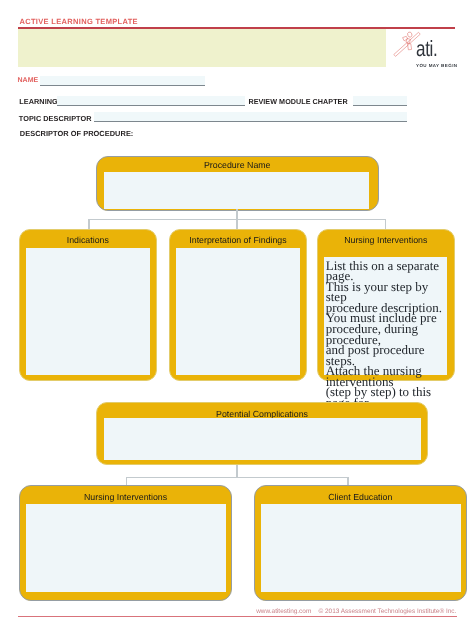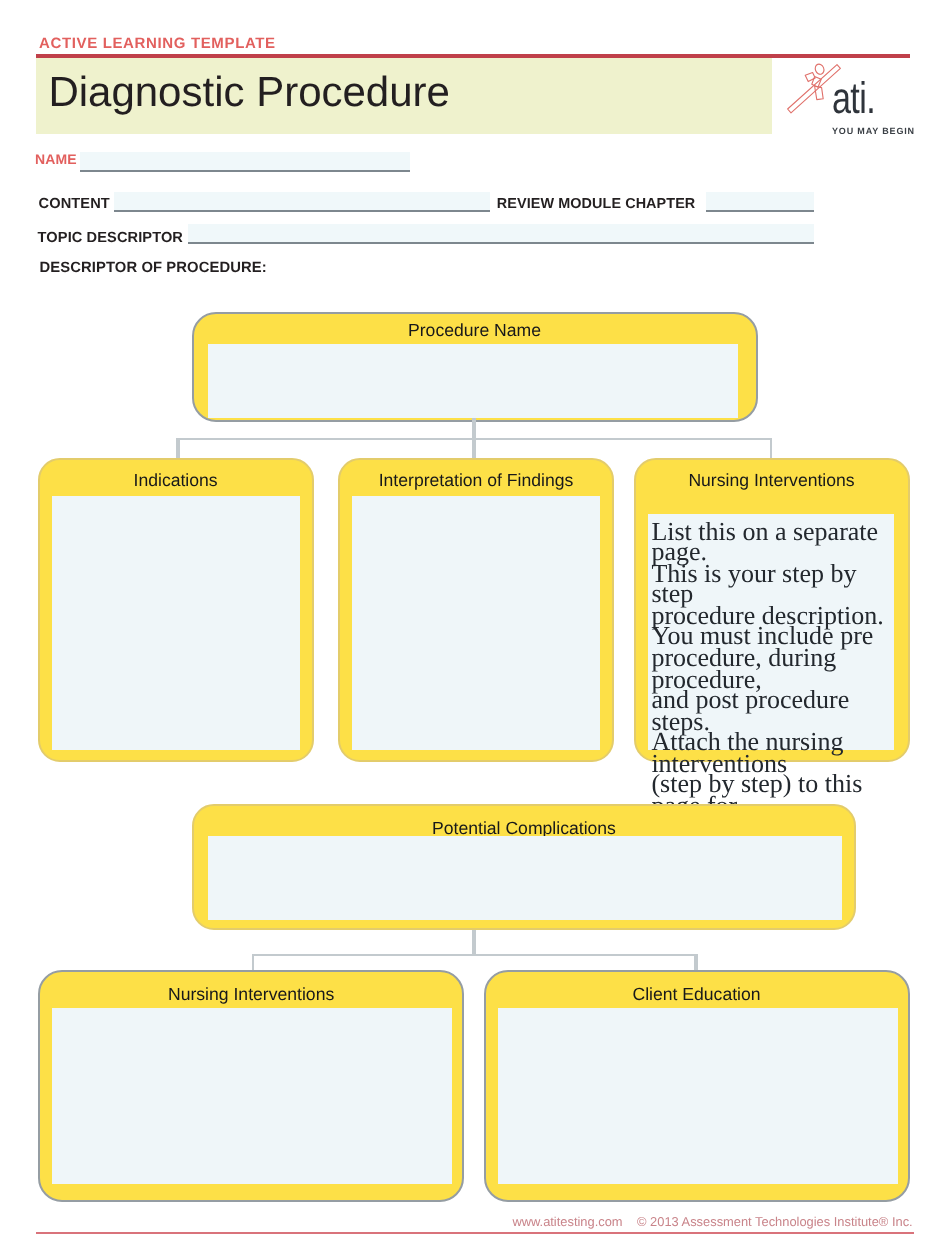--- a/index.html
+++ b/index.html
@@ -21,21 +21,21 @@
            color:#3a3f45;font-weight:700;white-space:nowrap;}
 
   
   .lab{position:absolute;font-weight:700;color:#231f20;white-space:nowrap;}
   .lab.red{color:#e2605e;}
   .fld{position:absolute;background:#f0f8fa;box-sizing:border-box;border:none;
        border-bottom:1.25px solid #7d878e;padding:0 2px;font-size:7px;color:#231f20;
        font-family:"Liberation Sans",sans-serif;outline:none;}
 
   
-  .box{position:absolute;box-sizing:border-box;border-radius:11px;background:#fde047;}
+  .box{position:absolute;box-sizing:border-box;border-radius:11px;background:#eab308;}
   .box.y{border:1.05px solid #e3cc6b;}
   .box.g{border:1.15px solid #959da3;border-radius:12px;}
   .hd{position:absolute;left:4px;right:4px;text-align:center;font-size:8.8px;
       color:#17181a;line-height:10.4px;}
   .inner{position:absolute;background:#eff6f9;box-sizing:border-box;}
   .bodytext{position:absolute;font-family:"Liberation Serif",serif;font-size:13px;
             line-height:10.56px;color:#23282e;white-space:pre-line;}
 
   .conn{position:absolute;background:#c3cace;}
 
@@ -45,21 +45,20 @@
         white-space:nowrap;}
 </style>
 </head>
 <body>
 
 <div class="page">
 
   <div class="eyebrow">ACTIVE LEARNING TEMPLATE</div>
   <div class="redrule"></div>
   <div class="titleband"></div>
-  <div class="titletext">Diagnostic Procedure</div>
 
   <div class="logo">
     <svg width="62" height="33" viewBox="0 0 62 33">
       <g fill="none" stroke="#e0706a" stroke-width="0.55" stroke-linejoin="round" transform="translate(0,1)">
         <path d="M0.8 23.5 L25.5 1.3 L27.2 3.2 L2.5 25.4 Z"></path>
         <ellipse cx="16.8" cy="3.6" rx="2.1" ry="2.6" transform="rotate(-22 16.8 3.6)"></ellipse>
         <path d="M9.6 6.6 L13.3 5.3 L14.6 8.0 L11.1 9.8 Z"></path>
         <path d="M14.3 7.3 L17.6 8.6 L16.0 12.6 L12.9 11.1 Z"></path>
         <path d="M14.3 12.0 L17.8 12.8 L18.6 18.4 L15.4 18.8 Z"></path>
       </g>
@@ -68,21 +67,21 @@
   <div class="wordmark">
     <svg width="30" height="24" viewBox="0 0 30 24">
       <text x="0" y="18.3" font-family="Liberation Sans, sans-serif" font-size="22" fill="#2f343b" letter-spacing="-0.4" transform="scale(0.775,1)">ati.</text>
     </svg>
   </div>
   <div class="tagline">YOU MAY BEGIN</div>
 
   <div class="lab red" style="left:17.5px;top:77.3px;font-size:7px;letter-spacing:.05px;">NAME</div>
   <input class="fld" style="left: 40px; top: 75.7px; width: 165px; height: 10px;" value="">
 
-  <div class="lab" style="left:19.3px;top:97.3px;font-size:7.3px;letter-spacing:.05px;">CONTENT</div>
+  <div class="lab" style="left:19.3px;top:97.3px;font-size:7.3px;letter-spacing:.05px;">LEARNING</div>
   <input class="fld" style="left: 57px; top: 95.6px; width: 187.5px; height: 10px;" value="">
 
   <div class="lab" style="left:248.4px;top:97.3px;font-size:7.2px;letter-spacing:.05px;">REVIEW MODULE CHAPTER</div>
   <input class="fld" style="left: 353px; top: 95.6px; width: 53.5px; height: 10px;" value="">
 
   <div class="lab" style="left:18.8px;top:113.5px;font-size:7.3px;letter-spacing:.05px;">TOPIC DESCRIPTOR</div>
   <input class="fld" style="left: 93.5px; top: 111.8px; width: 313px; height: 10px;" value="">
 
   <div class="lab" style="left:19.8px;top:128.8px;font-size:7.4px;letter-spacing:.05px;">DESCRIPTOR OF PROCEDURE:</div>
 
@@ -131,21 +130,21 @@
   <div class="conn" style="left:236.4px;top:464.5px;width:1.2px;height:13px;"></div>
   <div class="conn" style="left:126px;top:477px;width:222.5px;height:1.2px;"></div>
   <div class="conn" style="left:126px;top:477px;width:1.2px;height:8.5px;"></div>
   <div class="conn" style="left:347.4px;top:477px;width:1.2px;height:8.5px;"></div>
 
   <div class="box g" style="left:19.3px;top:485px;width:212.5px;height:115.5px;">
     <div class="hd" style="top:5.6px;">Nursing Interventions</div>
     <div class="inner" style="left:5.6px;right:4.6px;top:18.4px;bottom:7.4px;"></div>
   </div>
 
-  <div class="box g" style="left:242px;top:485px;width:212.5px;height:115.5px;">
+  <div class="box g" style="left:254px;top:485px;width:212.5px;height:115.5px;">
     <div class="hd" style="top:5.6px;">Client Education</div>
     <div class="inner" style="left:5.6px;right:4.6px;top:18.4px;bottom:7.4px;"></div>
   </div>
 
   <div class="footrule"></div>
   <div class="foot" style="left:256.2px;">www.atitesting.com</div>
   <div class="foot" style="left:318.5px;">© 2013 Assessment Technologies Institute® Inc.</div>
 </div>
 
 </body></html>

